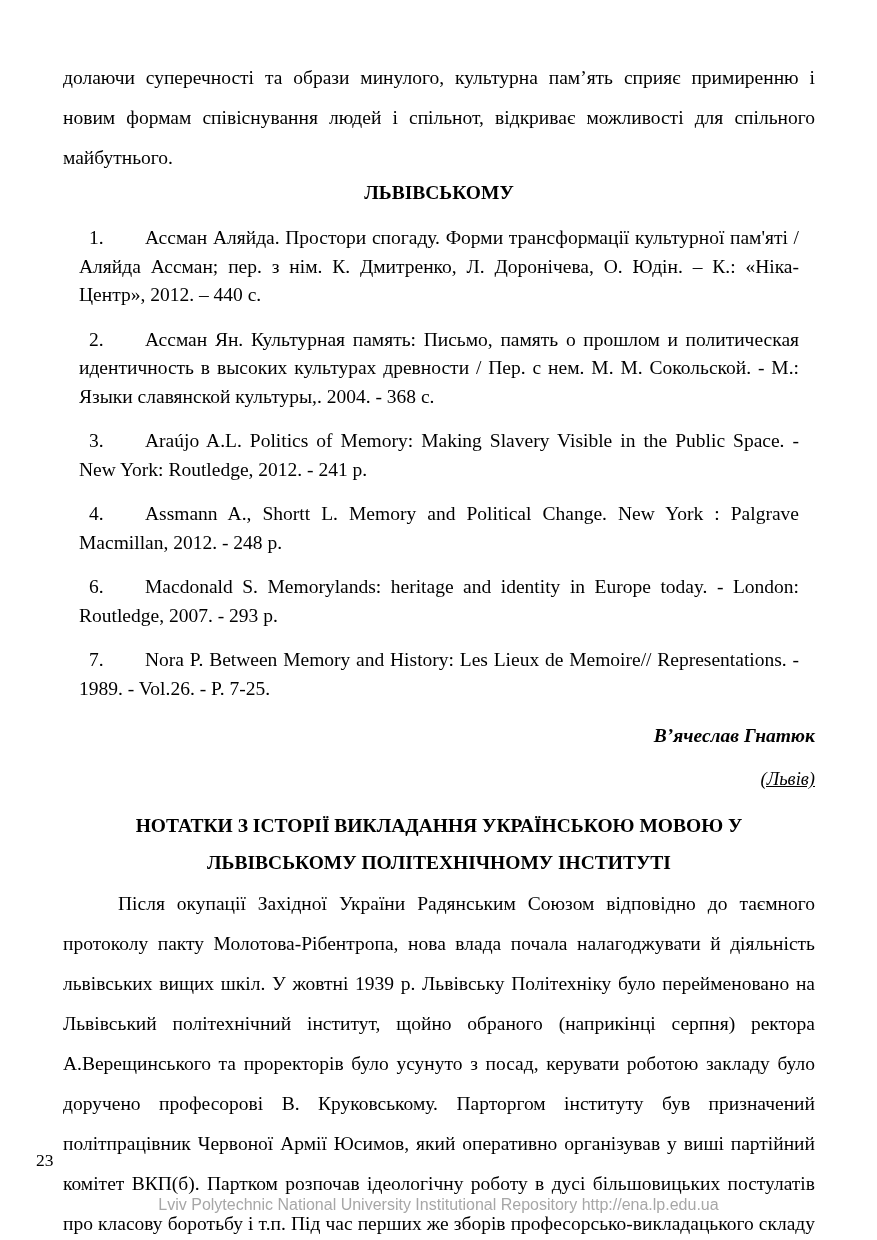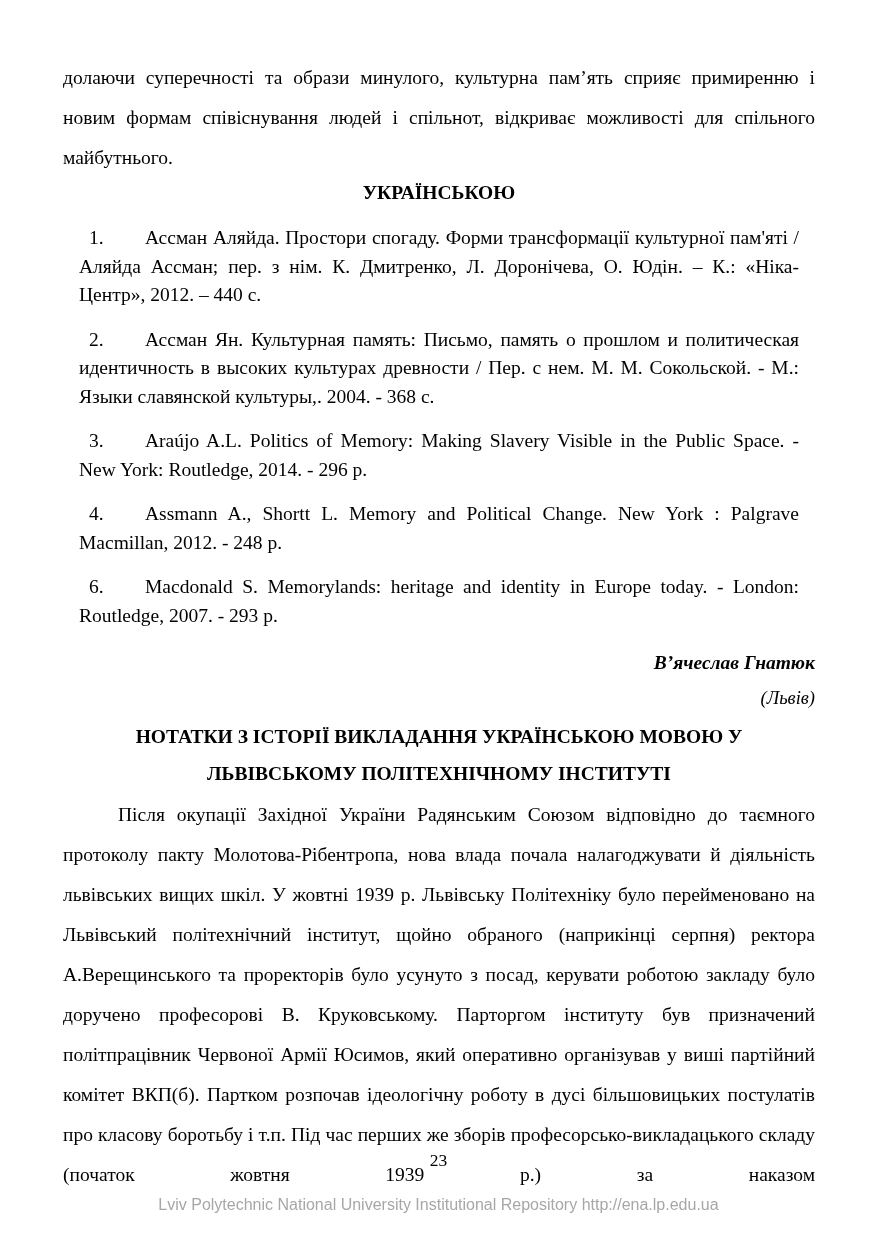--- a/index.html
+++ b/index.html
@@ -44,86 +44,88 @@
     line-height: 28.5px;
     text-align: justify;
   }
   .ref-num {
     display: inline-block;
     width: 66px;
     padding-left: 10px;
     box-sizing: border-box;
   }
   .author {
-    margin: 4px 0 0 0;
+    margin: 4px 0 8px 0;
     font-size: 19.5px;
     line-height: 34px;
     text-align: right;
     font-weight: bold;
     font-style: italic;
   }
   .location {
     margin: 0;
     font-size: 18.5px;
     line-height: 36px;
     text-align: right;
     font-style: italic;
+    text-decoration: underline;
   }
   .title {
-    margin: 2px 0 0 0;
+    margin: 10px 0 0 0;
     font-size: 19.5px;
     line-height: 37px;
     text-align: center;
     font-weight: bold;
     white-space: pre-line;
   }
   .body-par {
     margin: 3px 0 0 0;
     font-size: 19.5px;
     line-height: 40px;
     text-align: justify;
     text-align-last: justify;
     text-indent: 55px;
   }
   .page-number {
     position: absolute;
     left: 0;
     right: 0;
     top: 1148px;
-    text-align: center;
     font-size: 17.5px;
     line-height: 24px;
+    padding-left: 36px;
   }
   .footer {
     position: absolute;
     left: 0;
     right: 0;
     top: 1194px;
     text-align: center;
     font-family: "Liberation Sans", sans-serif;
     font-size: 16px;
     line-height: 22px;
     color: #a7a7a7;
   }
 </style>
 </head>
 <body>
 
 <div class="page">
 
   <p class="intro">долаючи суперечності та образи минулого, культурна пам’ять сприяє примиренню і новим формам співіснування людей і спільнот, відкриває можливості для спільного майбутнього.</p>
 
-  <h2 class="lit-heading">УКРАЇНСЬКОЮ</h2>
+  <h2 class="lit-heading">ЛЬВІВСЬКОМУ</h2>
 
   <div class="refs">
     <p class="ref"><span class="ref-num">1.</span><span>Ассман Аляйда. Простори спогаду. Форми трансформації культурної пам'яті / Аляйда Ассман; пер. з нім. К. Дмитренко, Л. Доронічева, О. Юдін. – К.: «Ніка-Центр», 2012. – 440 с.</span></p>
     <p class="ref"><span class="ref-num">2.</span><span>Ассман Ян. Культурная память: Письмо, память о прошлом и политическая идентичность в высоких культурах древности / Пер. с нем. М. М. Сокольской. - М.: Языки славянской культуры,. 2004. - 368 с.</span></p>
-    <p class="ref"><span class="ref-num">3.</span><span>Araújo A.L. Politics of Memory: Making Slavery Visible in the Public Space. - New York: Routledge, 2014. - 296 p.</span></p>
+    <p class="ref"><span class="ref-num">3.</span><span>Araújo A.L. Politics of Memory: Making Slavery Visible in the Public Space. - New York: Routledge, 2012. - 241 p.</span></p>
     <p class="ref"><span class="ref-num">4.</span><span>Assmann A., Shortt L. Memory and Political Change. New York : Palgrave Macmillan, 2012. - 248 p.</span></p>
     <p class="ref"><span class="ref-num">6.</span><span>Macdonald S. Memorylands: heritage and identity in Europe today. - London: Routledge, 2007. - 293 p.</span></p>
+    <p class="ref"><span class="ref-num">7.</span><span>Nora P. Between Memory and History: Les Lieux de Memoire// Representations. - 1989. - Vol.26. - P. 7-25.</span></p>
   </div>
 
   <p class="author">В’ячеслав Гнатюк</p>
 
   <p class="location">(Львів)</p>
 
   <h1 class="title">НОТАТКИ З ІСТОРІЇ ВИКЛАДАННЯ УКРАЇНСЬКОЮ МОВОЮ У
 ЛЬВІВСЬКОМУ ПОЛІТЕХНІЧНОМУ ІНСТИТУТІ</h1>
 
   <p class="body-par">Після окупації Західної України Радянським Союзом відповідно до таємного протоколу пакту Молотова-Рібентропа, нова влада почала налагоджувати й діяльність львівських вищих шкіл. У жовтні 1939 р. Львівську Політехніку було перейменовано на Львівський політехнічний інститут, щойно обраного (наприкінці серпня) ректора А.Верещинського та проректорів було усунуто з посад, керувати роботою закладу було доручено професорові В. Круковському. Парторгом інституту був призначений політпрацівник Червоної Армії Юсимов, який оперативно організував у виші партійний комітет ВКП(б). Партком розпочав ідеологічну роботу в дусі більшовицьких постулатів про класову боротьбу і т.п. Під час перших же зборів професорсько-викладацького складу (початок жовтня 1939 р.) за наказом</p>

